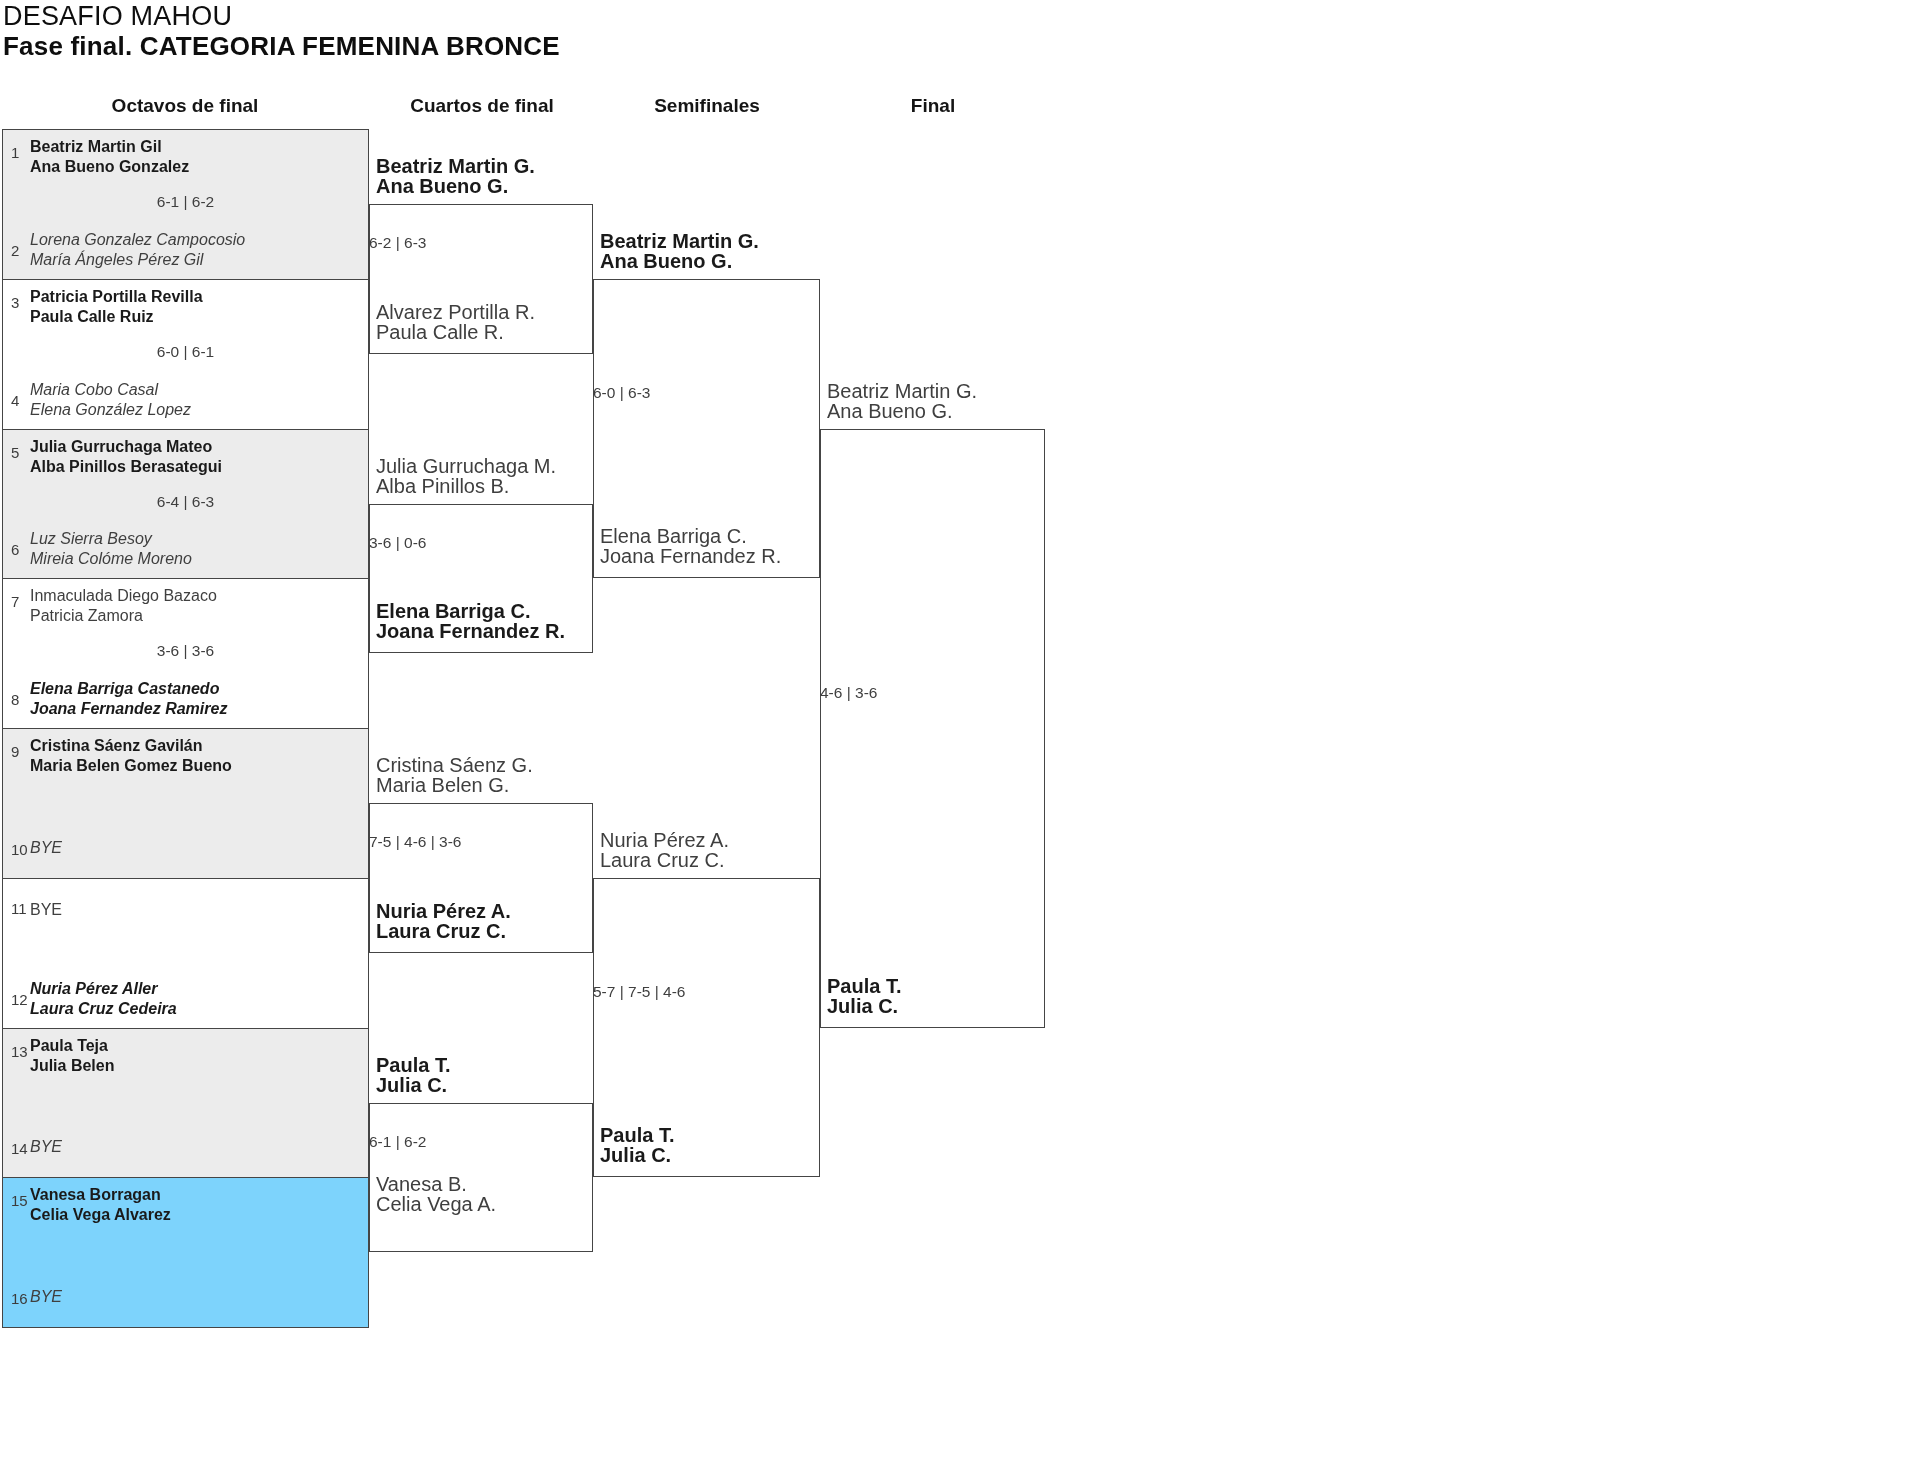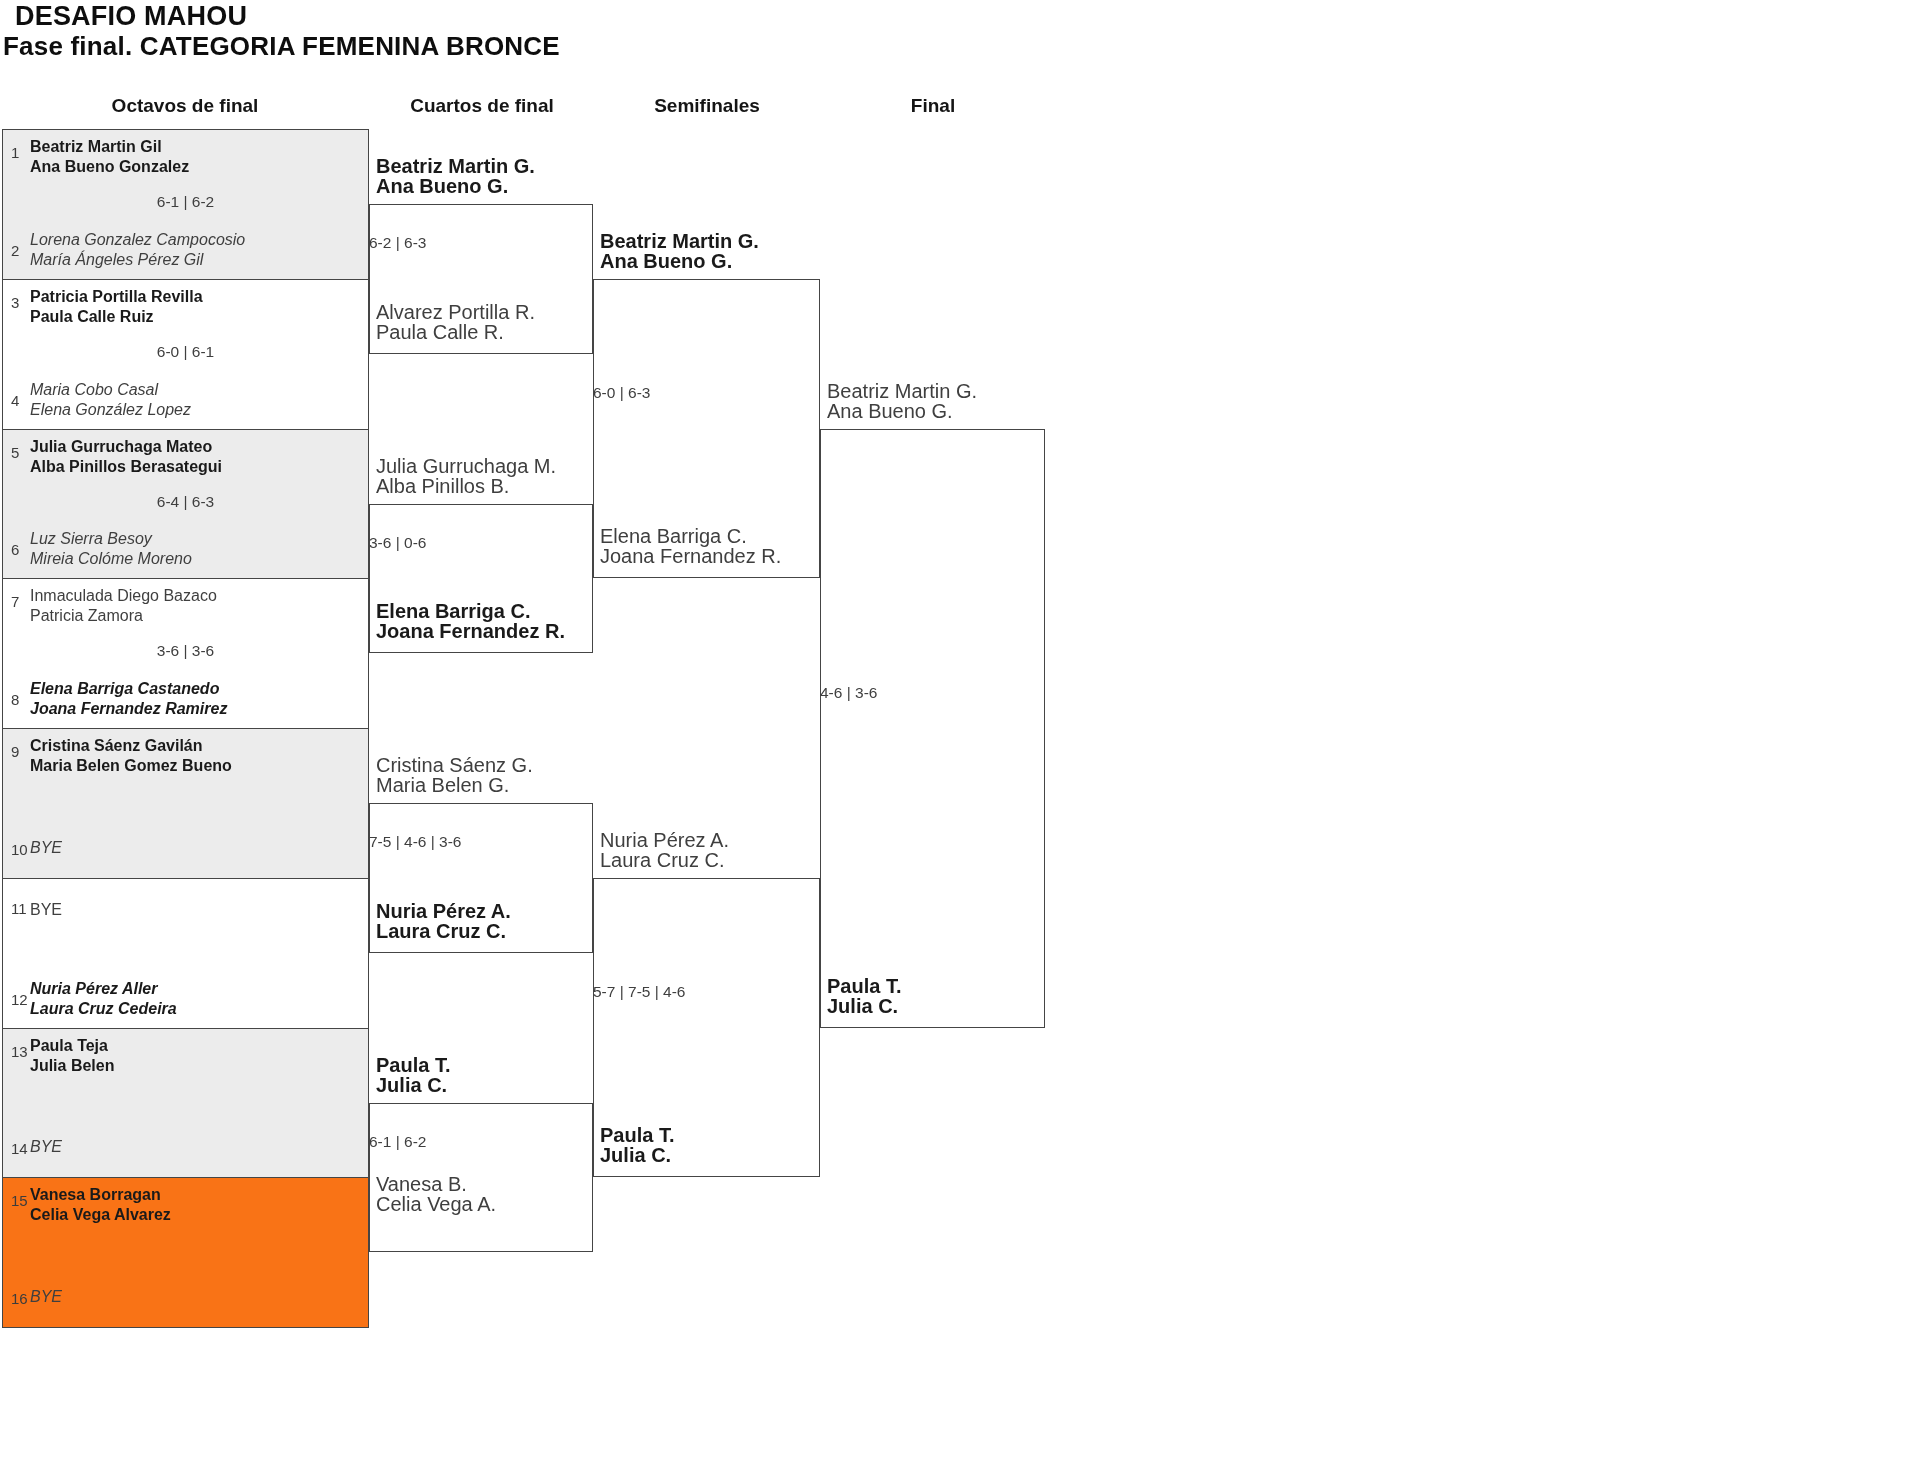--- a/index.html
+++ b/index.html
@@ -1,20 +1,20 @@
 <!DOCTYPE html>
 <html><head>
 <meta charset="utf-8">
 <style>
   html,body { margin:0; padding:0; background:#ffffff; }
   #canvas {
     position:relative; width:1920px; height:1459px; background:#ffffff;
     font-family:"Liberation Sans", sans-serif; overflow:hidden;
   }
-  .title-line1 { position:absolute; left:3px; top:1px;  font-size:27px; font-weight:bold; color:#0e0e0e; letter-spacing:.2px;margin-left:12px; }
+  .title-line1 { position:absolute; left:3px; top:1px;  font-size:27px; font-weight:normal; color:#0e0e0e; letter-spacing:.2px; }
   .title-line2 { position:absolute; left:3px; top:31px; font-size:26px; font-weight:bold; color:#0e0e0e; letter-spacing:.2px; }
 
   .round-header { position:absolute; top:95px; width:300px; text-align:center; font-size:19px; font-weight:600; color:#151515; }
 
   
   .r1box { position:absolute; box-sizing:border-box; border:1px solid #454545; }
   .num  { position:absolute; left:8px; font-size:15px; color:#3c3c3c; }
   .num.p1 { top:14px; }    .num.p1.bye { top:21px; }
   .num.p2 { bottom:20px; } .num.p2.bye { bottom:20px; }
   .team { position:absolute; left:27px; font-size:16px; line-height:20px; color:#3f3f3f; white-space:nowrap; }
@@ -131,21 +131,21 @@
         <div class="num p1">13</div>
         <div class="team p1 bold">
           <div>Paula Teja</div>
           <div>Julia Belen</div>
         </div>
         <div class="num p2 bye">14</div>
         <div class="team p2 bye">
           <div>BYE</div>
         </div>
       </div>
-      <div class="r1box" style="left: 2px; top: 1177px; width: 367px; height: 151px; background: #f97316; border-color: rgb(69, 69, 69);">
+      <div class="r1box" style="left: 2px; top: 1177px; width: 367px; height: 151px; background: #7dd3fc; border-color: rgb(69, 69, 69);">
         <div class="num p1">15</div>
         <div class="team p1 bold">
           <div>Vanesa Borragan</div>
           <div>Celia Vega Alvarez</div>
         </div>
         <div class="num p2 bye">16</div>
         <div class="team p2 bye">
           <div>BYE</div>
         </div>
       </div>

